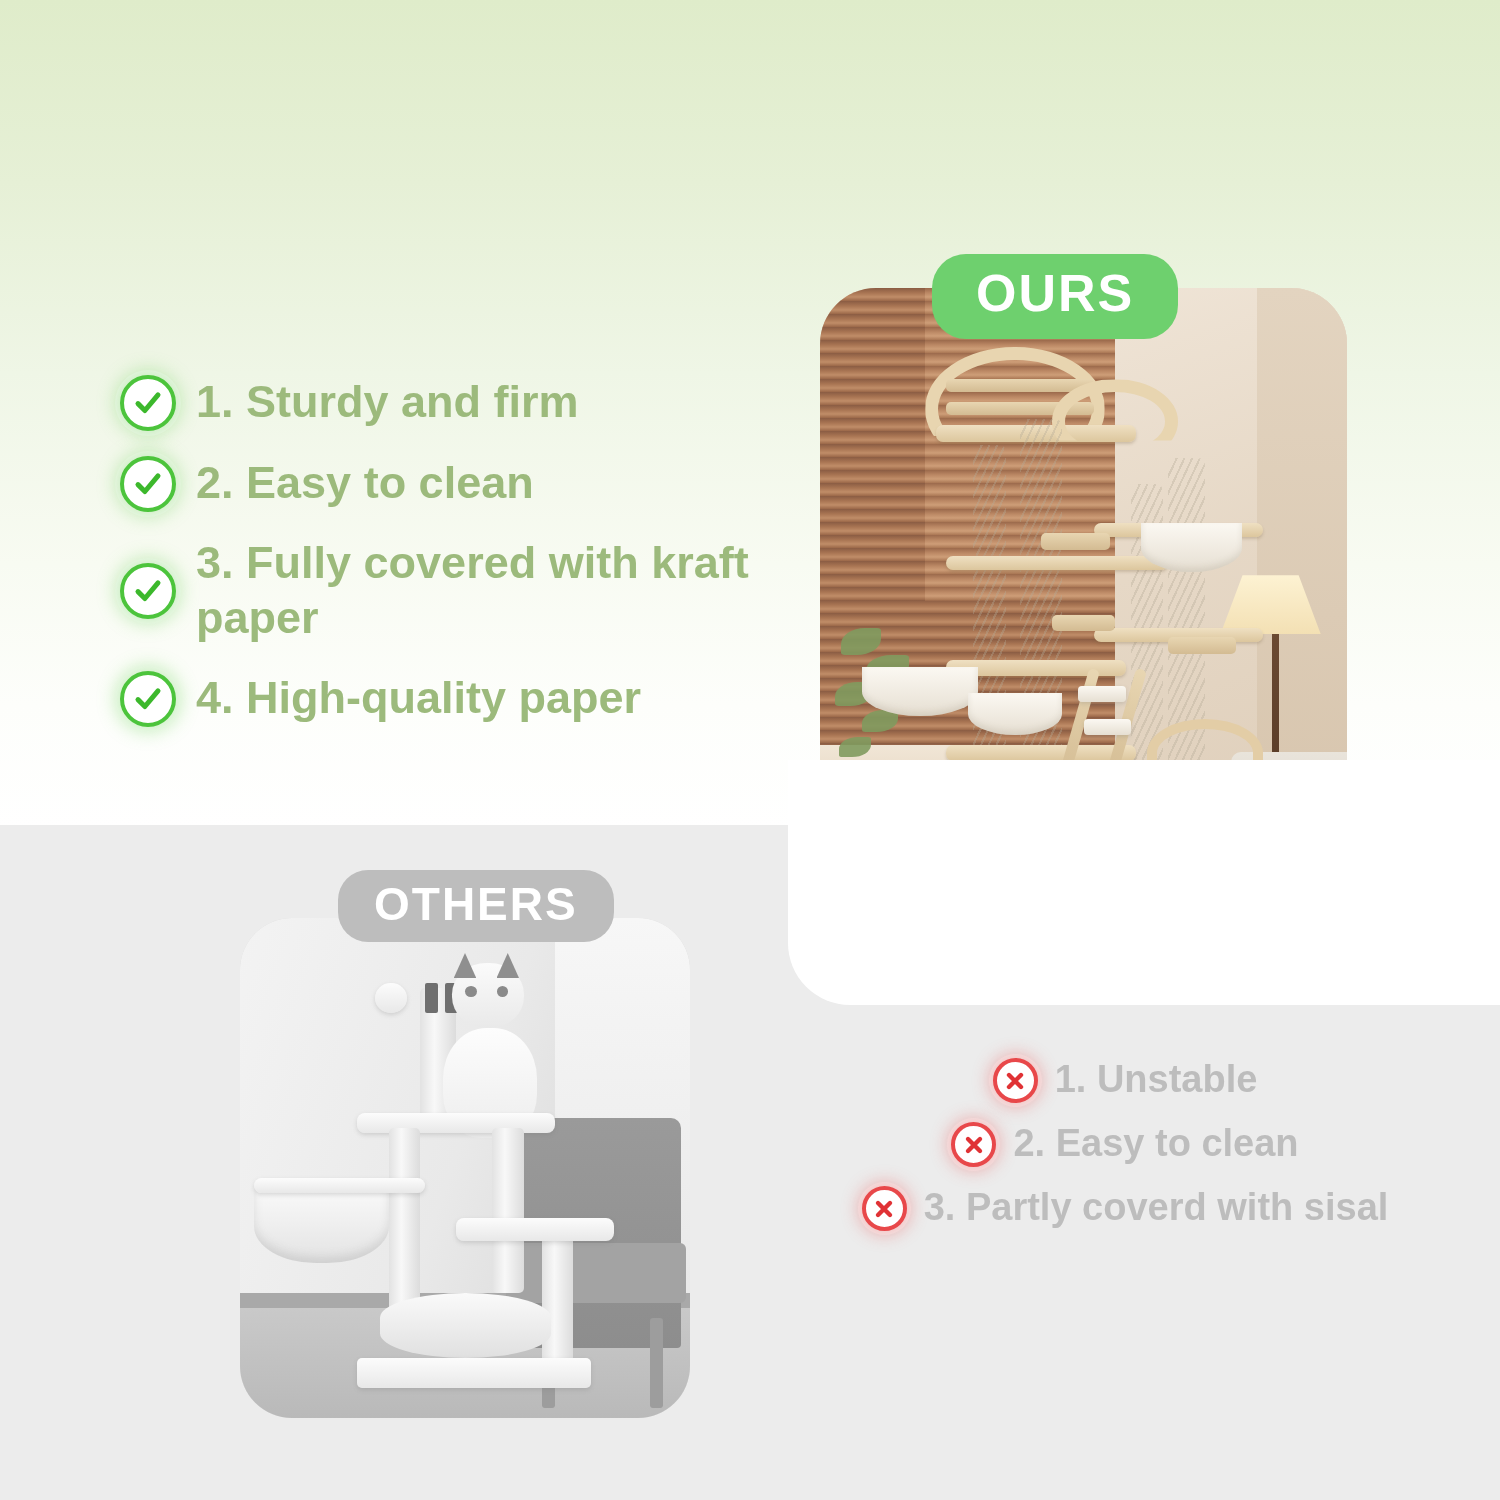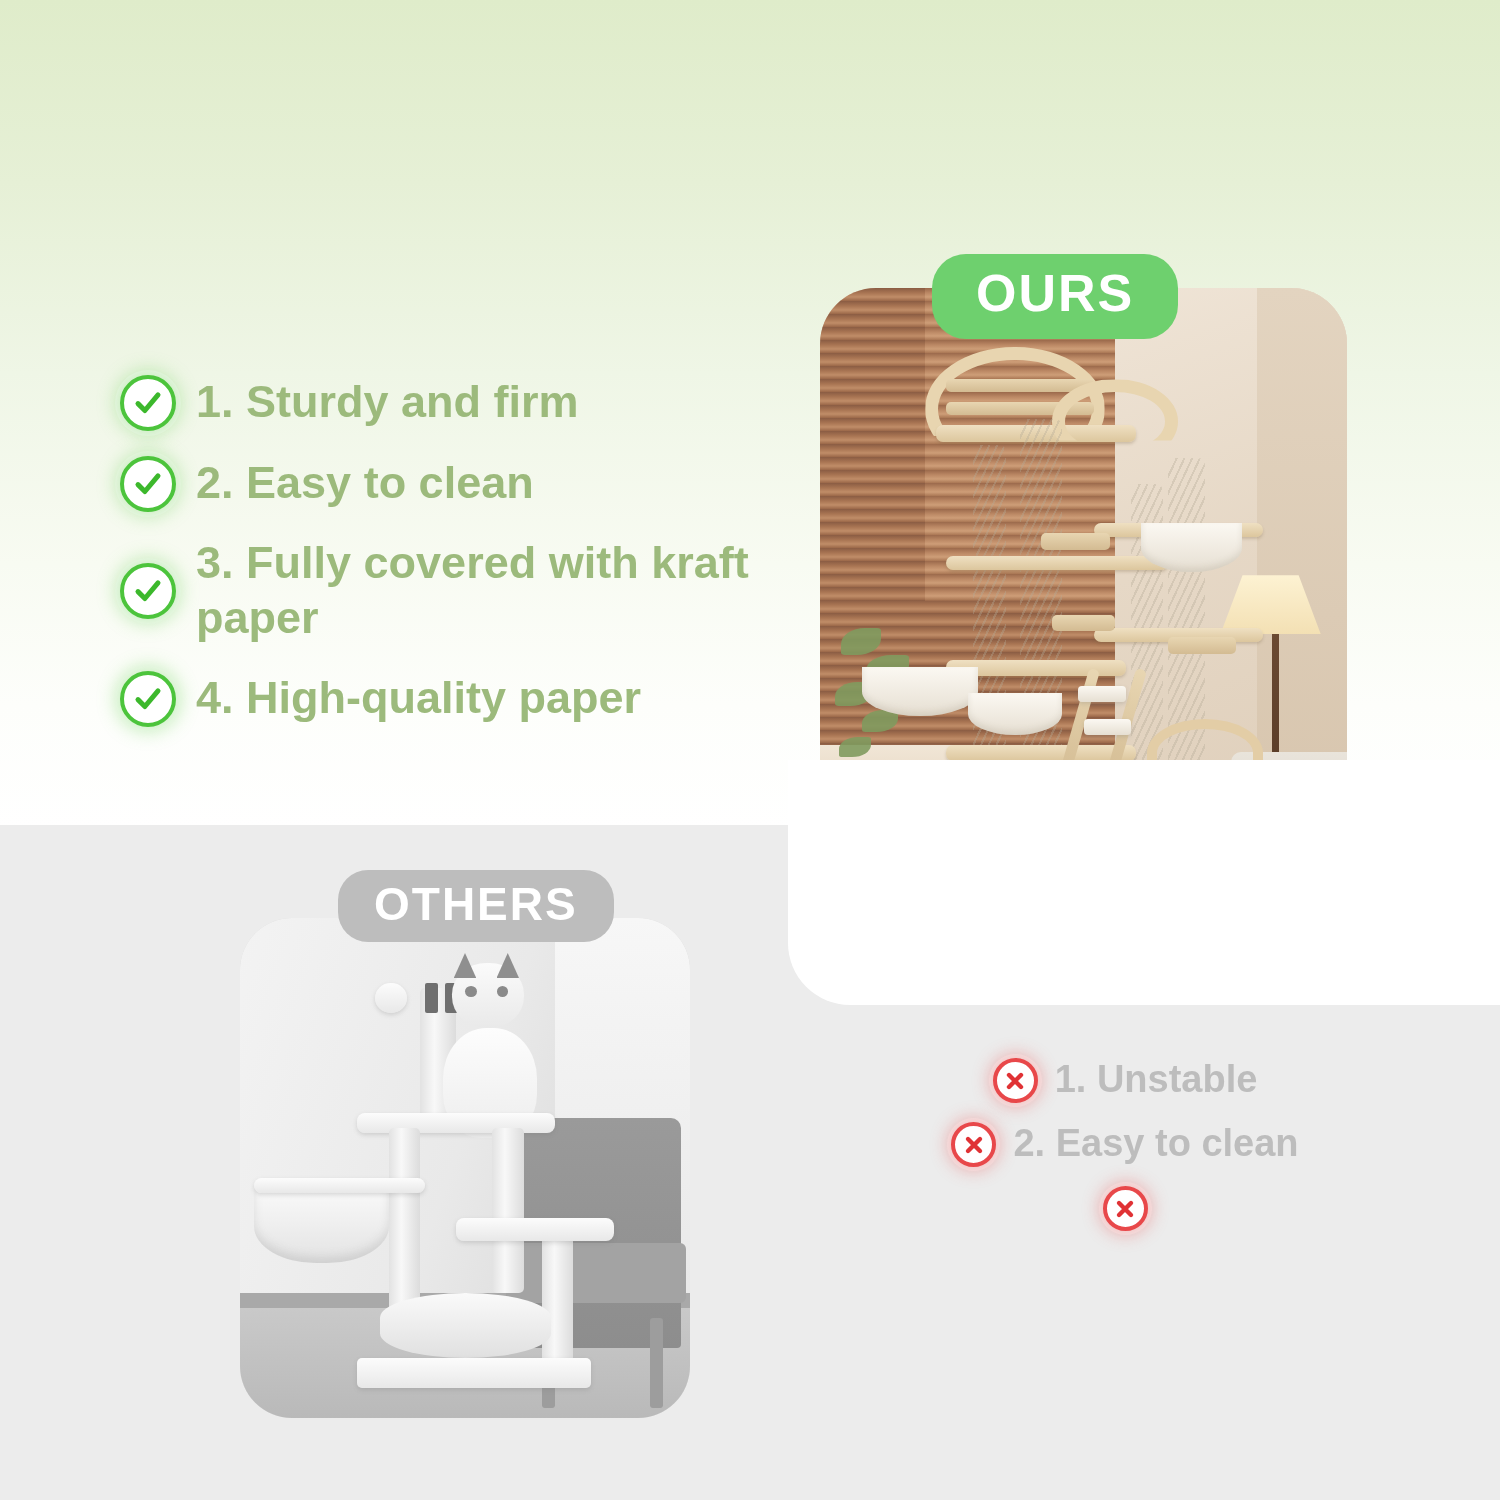--- a/index.html
+++ b/index.html
@@ -376,16 +376,17 @@
     </span>
     <span class="txt"><span>2.</span> <span>Easy to clean</span></span>
   </div>
 
   <div class="con-row">
     <span class="cross-icon">
       <svg width="24" height="24" viewBox="0 0 24 24">
           <path d="M6 6 L18 18 M18 6 L6 18" fill="none" stroke="#e03235" stroke-width="4.4" stroke-linecap="round"></path>
         </svg>
     </span>
+    <span class="txt"><span>3.</span> <span>Partly coverd with sisal</span></span>
   </div>
 
 
 </div>
 
 </body></html>

